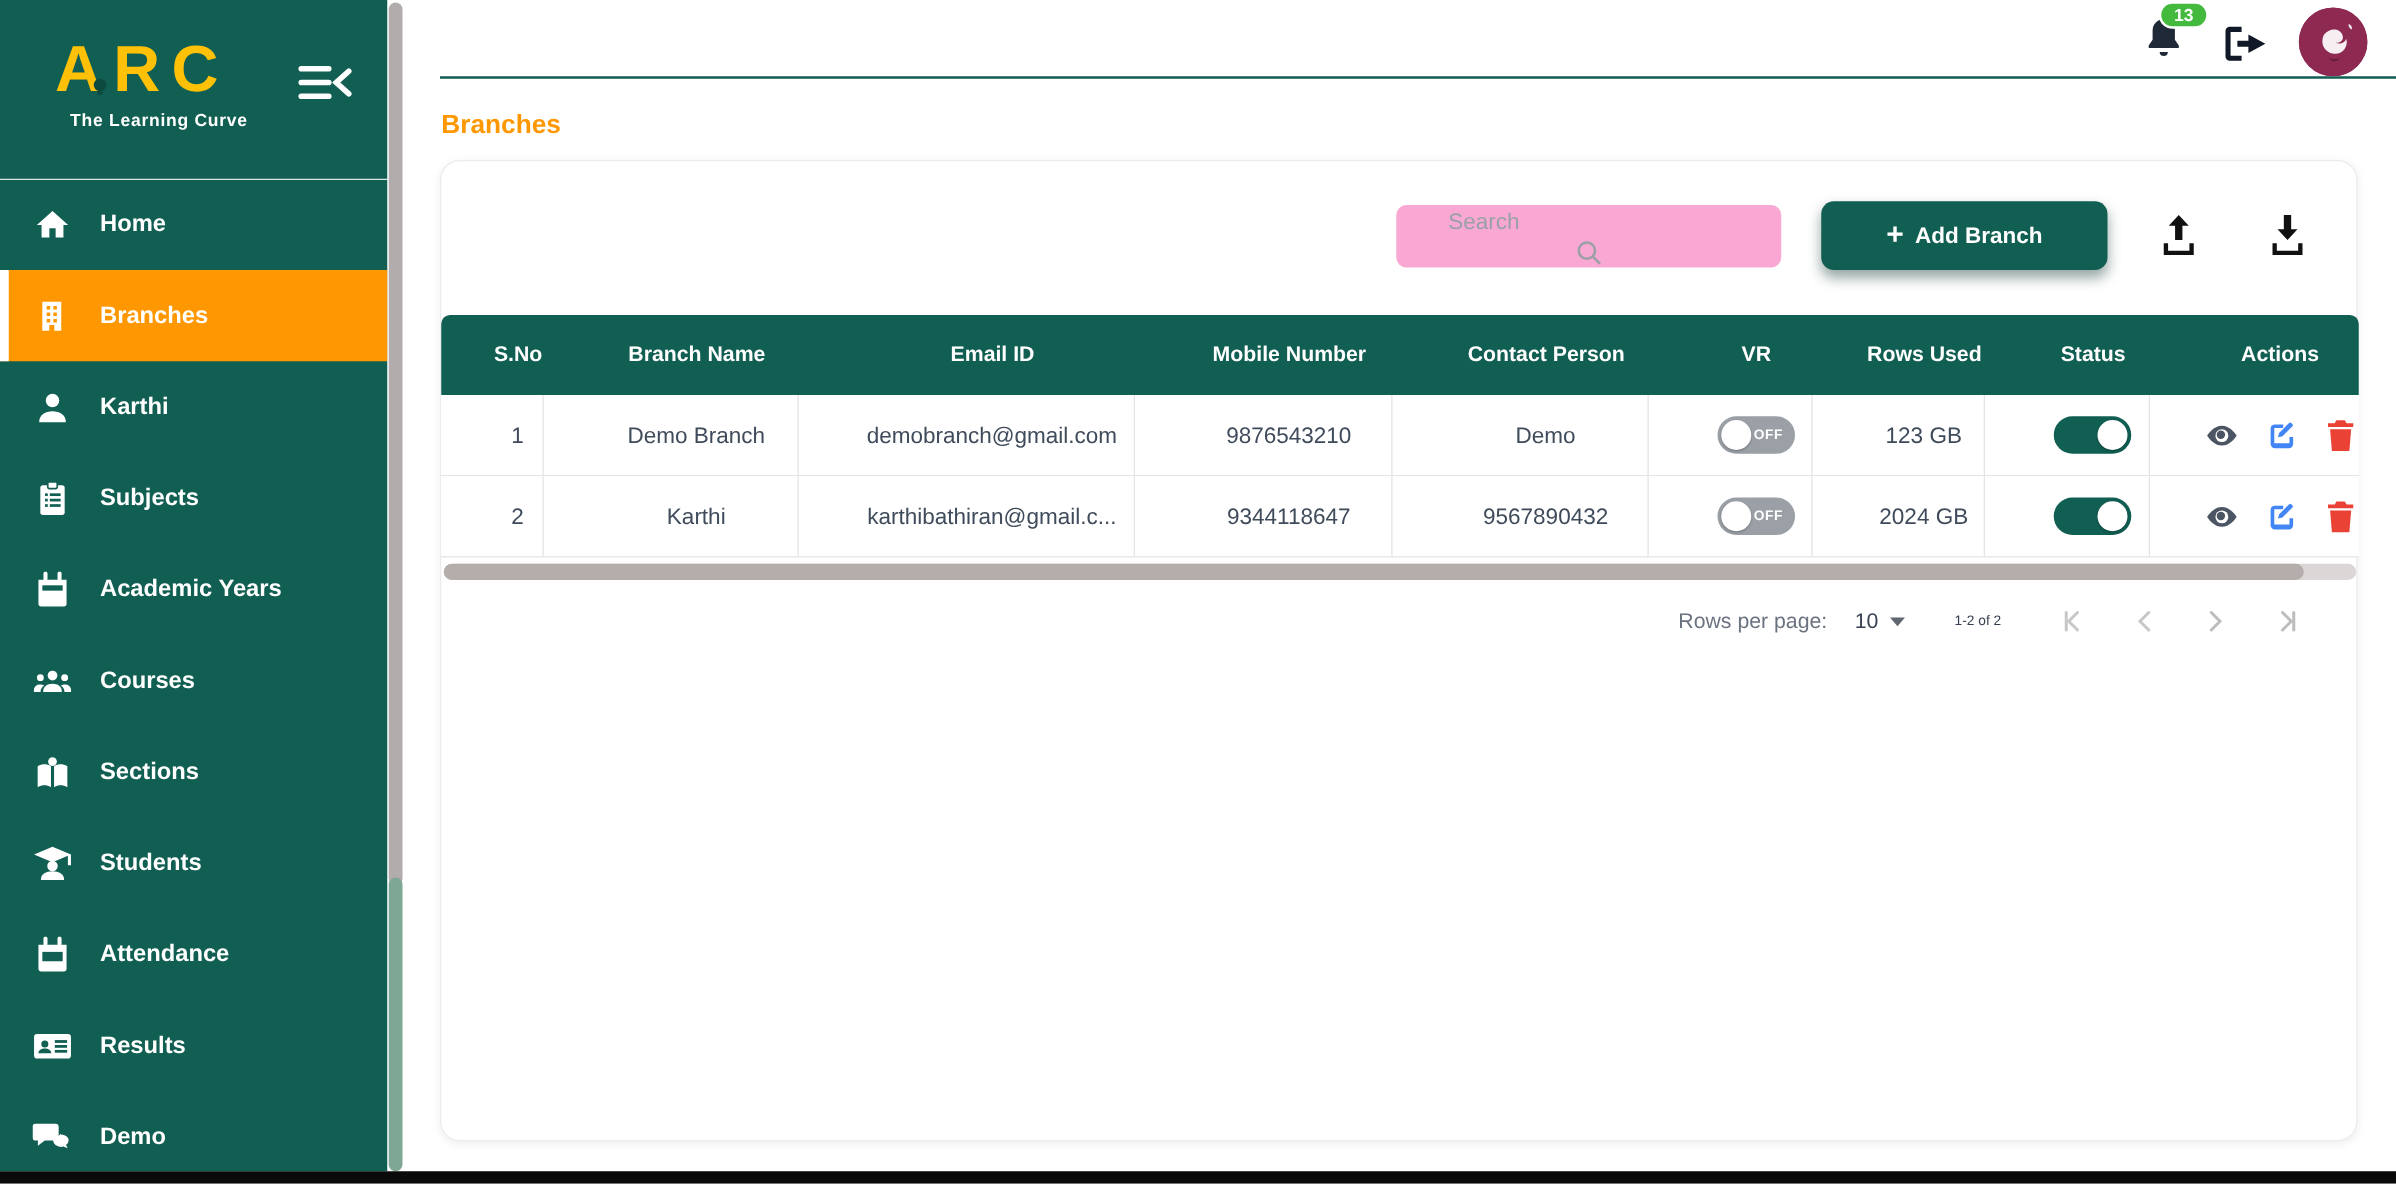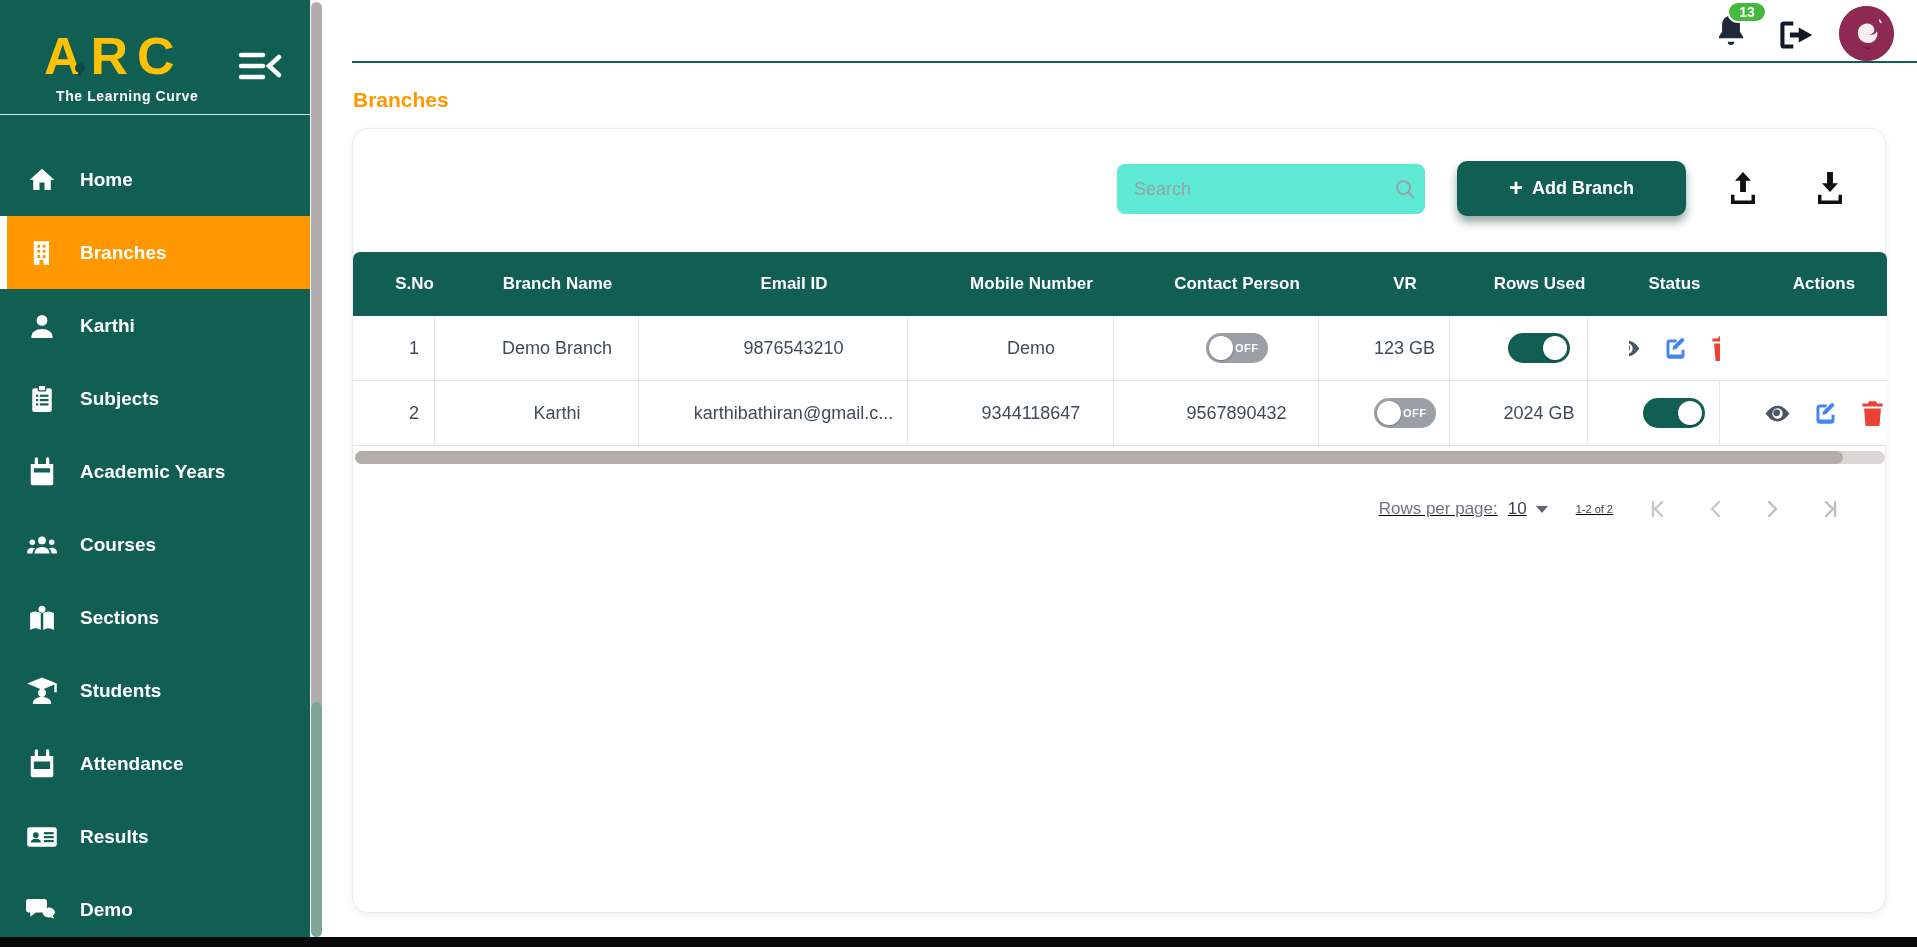--- a/index.html
+++ b/index.html
@@ -2,21 +2,21 @@
 <html><head>
 <meta charset="utf-8">
 <style>
   * { margin:0; padding:0; box-sizing:border-box; }
   html,body { width:1917px; height:947px; }
   body { font-family:"Liberation Sans", sans-serif; background:#ffffff; overflow:hidden; position:relative; }
   .root { position:absolute; inset:0; width:1917px; height:947px; }
 
   
   .sidebar { position:absolute; left:0; top:0; width:310px; height:937px; background:#115E52; }
-  .logo-block { position:relative; height:115px; border-bottom:1px solid rgba(255,255,255,0.85); }
+  .logo-block { position:relative; height:144px; border-bottom:1px solid rgba(255,255,255,0.85); }
   .logo-text { position:absolute; left:44px; top:26px; font-size:52px; font-weight:800; letter-spacing:9px; color:#FFC107; }
   .logo-bulb { position:absolute; left:72px; top:60px; }
   .logo-tagline { position:absolute; left:56px; top:88px; font-size:14px; font-weight:700; color:#ffffff; letter-spacing:0.6px; }
   .collapse-btn { position:absolute; left:238px; top:48px; width:44px; height:36px; cursor:pointer; }
 
   .nav { position:absolute; left:0; top:143px; width:310px; }
   .nav-item { position:relative; height:73px; display:flex; align-items:center; padding-left:26px; cursor:pointer; }
   .nav-item .nicon { width:32px; height:32px; display:flex; align-items:center; justify-content:center; flex:0 0 32px; }
   .nav-item .nlabel { margin-left:22px; color:#ffffff; font-size:19px; font-weight:600; }
   .nav-item.active { background:#FF9800; }
@@ -33,21 +33,21 @@
   .bell { left:1714px; top:12px; width:34px; height:38px; }
   .badge { position:absolute; left:1727px; top:1px; min-width:40px; height:22px; background:#43B93E; border:2px solid #ffffff; border-radius:12px; color:#ffffff; font-size:14px; font-weight:700; display:flex; align-items:center; justify-content:center; padding:0 6px; }
   .logout { left:1777px; top:18px; width:38px; height:34px; }
   .avatar { position:absolute; left:1839px; top:6px; width:55px; height:55px; border-radius:50%; background:#8E2A52; overflow:hidden; cursor:pointer; }
 
   .page-title { position:absolute; left:353px; top:88px; font-size:21px; font-weight:600; color:#FF9800; }
 
   
   .card { position:absolute; left:352px; top:128px; width:1534px; height:785px; background:#ffffff; border:1px solid #ececec; border-radius:16px; box-shadow:0 2px 8px rgba(0,0,0,0.07); }
 
-  .search-box { position:absolute; left:764px; top:35px; width:308px; height:50px; background:#5eead4; border-radius:8px; display:flex; align-items:center; }
+  .search-box { position:absolute; left:764px; top:35px; width:308px; height:50px; background:#f9a8d4; border-radius:8px; display:flex; align-items:center;flex-direction:column; }
   .search-input { border:none; outline:none; background:transparent; flex:1; padding:0 10px 0 17px; font-size:18px; color:#374151; font-family:"Liberation Sans", sans-serif; }
   .search-input::placeholder { color:#9AA0A6; }
   .search-glass { width:40px; display:flex; align-items:center; justify-content:center; }
 
   .add-btn { position:absolute; left:1104px; top:32px; width:229px; height:55px; background:#115E52; border:none; border-radius:10px; color:#ffffff; font-size:18px; font-weight:600; font-family:"Liberation Sans", sans-serif; display:flex; align-items:center; justify-content:center; gap:9px; cursor:pointer; box-shadow:0 6px 10px rgba(20,60,54,0.45); }
   .add-btn .plus { font-size:24px; font-weight:800; line-height:1; margin-top:-2px; }
 
   .tool-icon { position:absolute; top:38px; width:36px; height:42px; cursor:pointer; display:flex; align-items:center; justify-content:center; }
   .upload { left:1372px; }
   .download { left:1459px; }
@@ -72,21 +72,21 @@
   .toggle-on .knob { right:3px; }
 
   .actions-cell { gap:21px; }
   .act-icon { width:27px; height:27px; display:flex; align-items:center; justify-content:center; cursor:pointer; }
 
   
   .h-scroll { position:absolute; left:2px; top:322px; width:1530px; height:13px; background:#DCD7D7; border-radius:7px; }
   .h-scroll .hthumb { position:absolute; left:0; top:0; height:13px; width:1488px; background:#B5ACAC; border-radius:7px; }
 
   
-  .pagination { position:absolute; right:44px; top:362px; height:36px; display:flex; align-items:center; gap:6px;text-decoration:underline; }
+  .pagination { position:absolute; right:44px; top:350px; height:36px; display:flex; align-items:center; gap:18px; }
   .pg-label { color:#6B7280; font-size:17px; }
   .pg-select { display:flex; align-items:center; gap:9px; cursor:pointer; margin-left:4px; }
   .pg-value { color:#374151; font-size:17px; }
   .caret { width:0; height:0; border-left:6px solid transparent; border-right:6px solid transparent; border-top:7px solid #606770; }
   .pg-range { color:#374151; font-size:11px; margin-left:22px; }
   .pg-nav { display:flex; align-items:center; gap:30px; margin-left:28px; }
   .pg-btn { width:26px; height:26px; display:flex; align-items:center; justify-content:center; cursor:pointer; }
 
   .bottom-bar { position:absolute; left:0; top:937px; width:1917px; height:10px; background:#0A0A0A; }
 </style>
@@ -329,20 +329,21 @@
         <div class="cell">Contact Person</div>
         <div class="cell">VR</div>
         <div class="cell">Rows Used</div>
         <div class="cell">Status</div>
         <div class="cell">Actions</div>
       </div>
 
       <div class="trow tbody-row">
         <div class="cell">1</div>
         <div class="cell">Demo Branch</div>
+        <div class="cell">demobranch@gmail.com</div>
         <div class="cell">9876543210</div>
         <div class="cell">Demo</div>
         <div class="cell">
           <span class="toggle toggle-off">
             <span class="knob"></span>
             <span class="off-label">OFF</span>
           </span>
         </div>
         <div class="cell">123 GB</div>
         <div class="cell">

